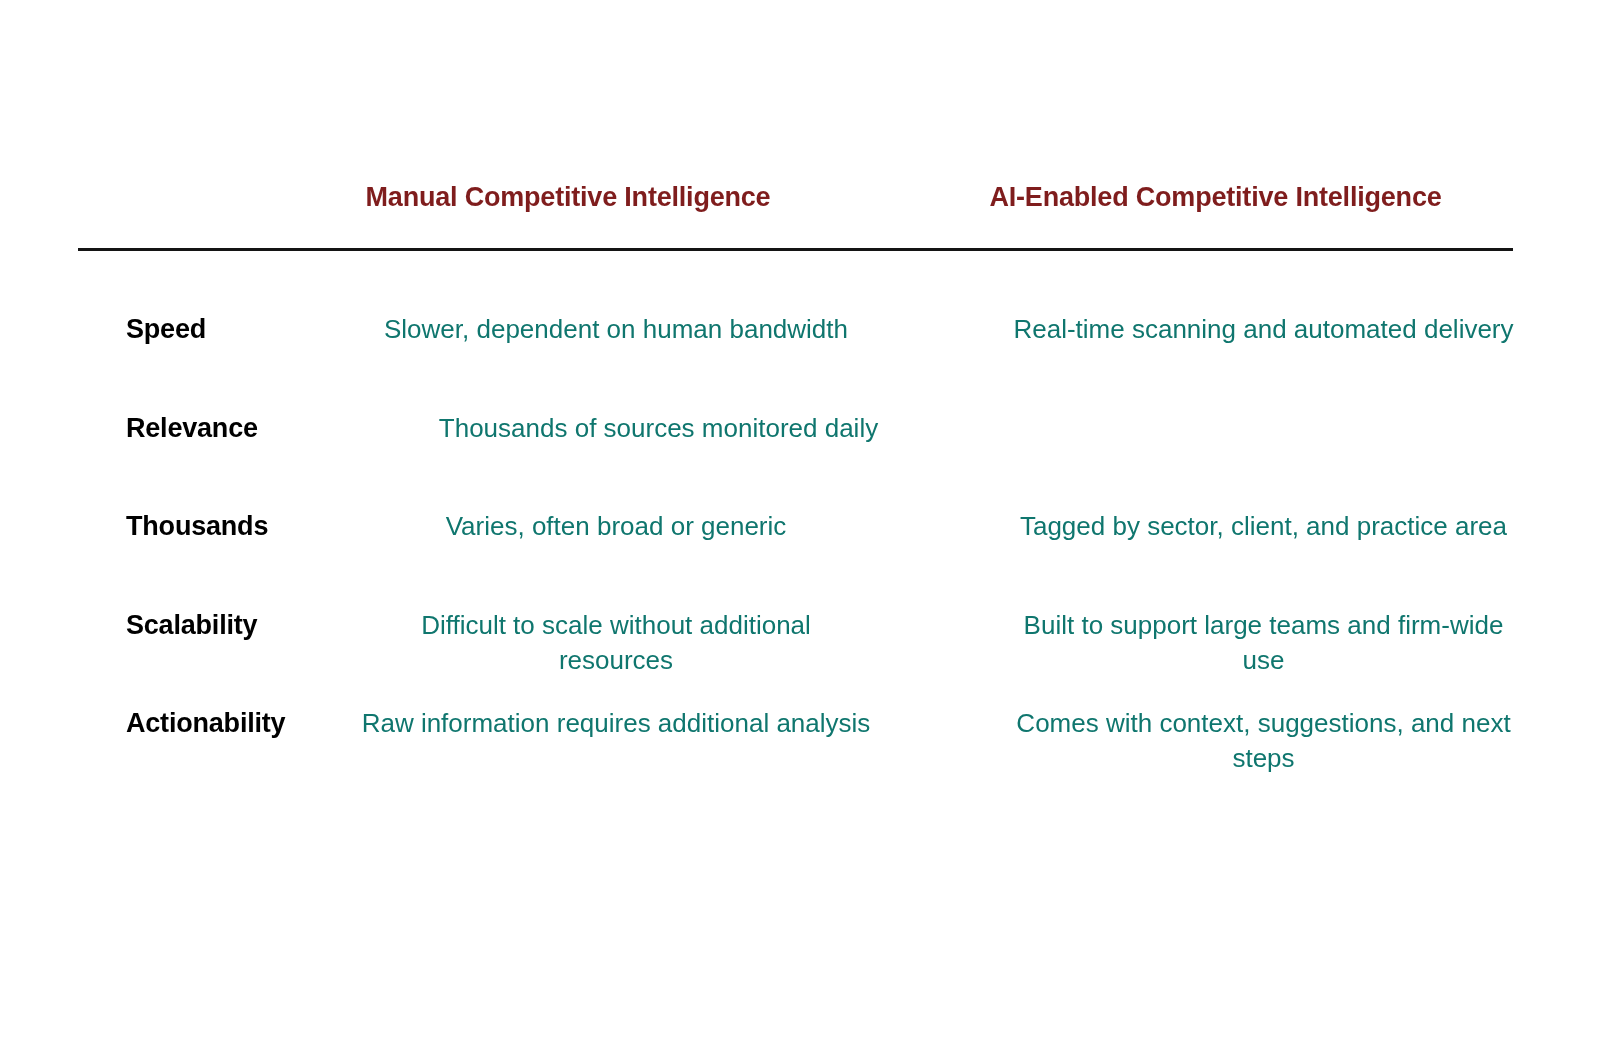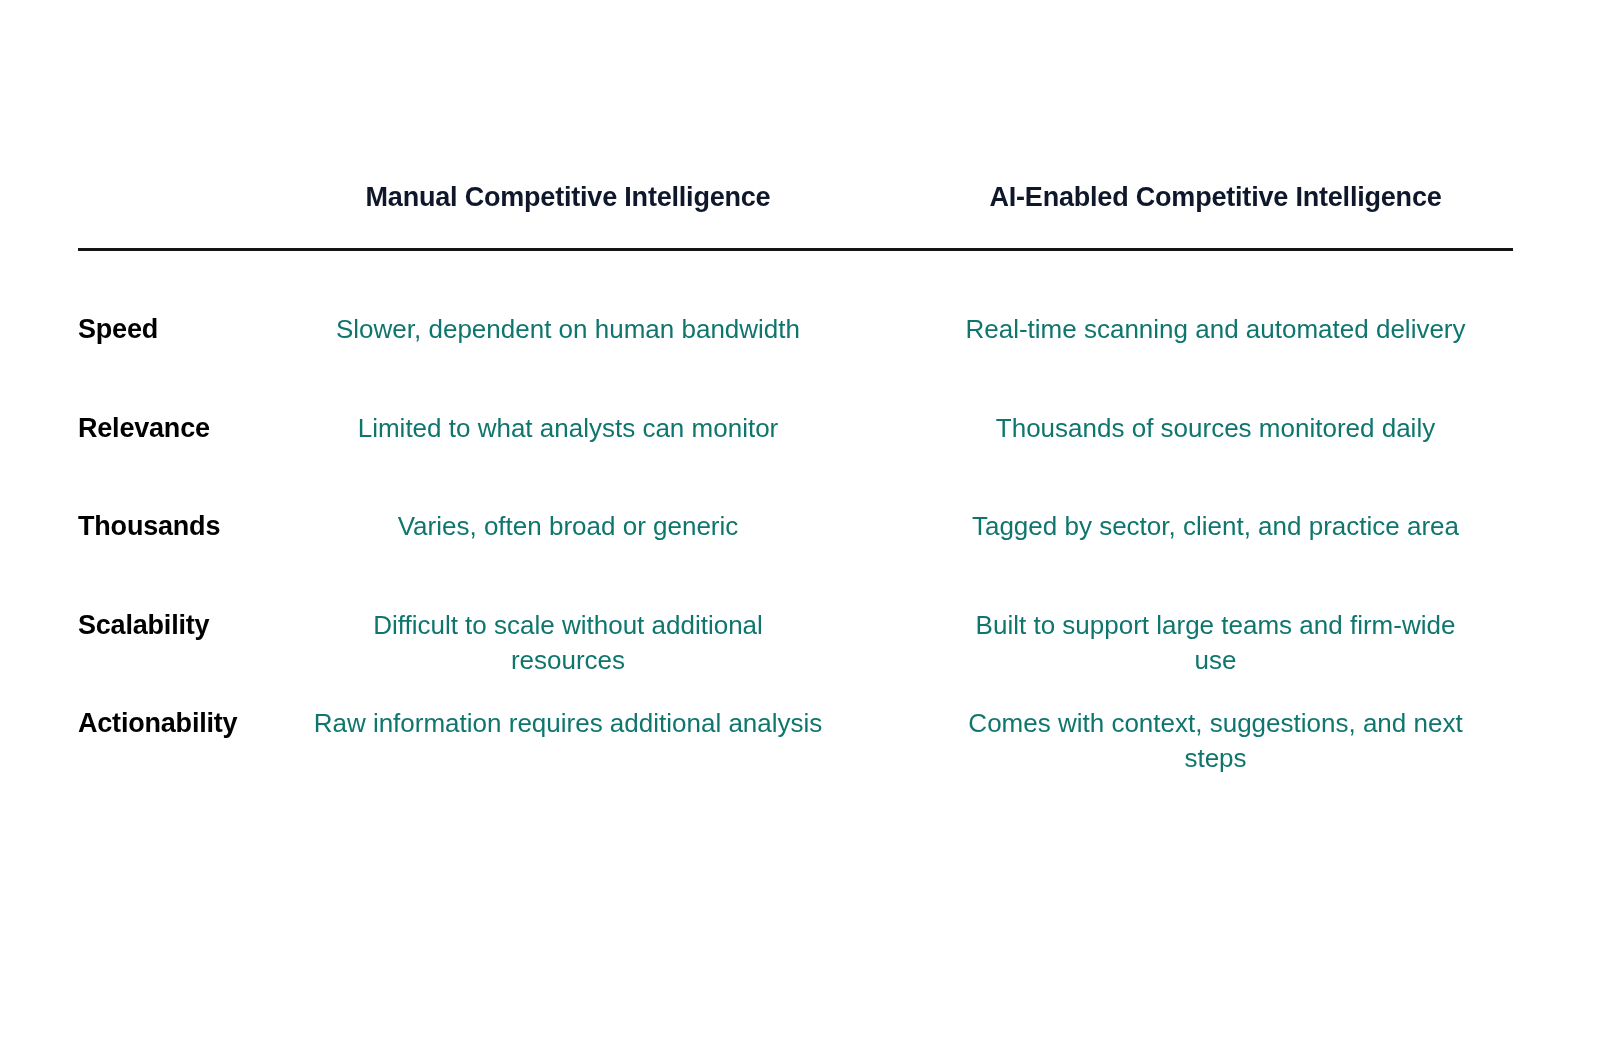--- a/index.html
+++ b/index.html
@@ -24,31 +24,31 @@
   .grid {
     display: grid;
     grid-template-columns: 225px 530px 680px;
   }
   .cell { min-width: 0; }
   .head {
     font-weight: 700;
     font-size: 27px;
     line-height: 35px;
     letter-spacing: -0.2px;
-    color: #0f172a;
+    color: #7f1d1d;
     text-align: center;
   }
   .col3 { padding-left: 85px; }
   .rule {
     margin-top: 33px;
     border: none;
     border-top: 3px solid #141414;
     height: 0;
   }
-  .rows { margin-top: 61px; }
+  .rows { margin-top: 61px; margin-left: 48px; }
   .row { height: 98.5px; align-items: start; }
   .label {
     font-weight: 700;
     font-size: 27px;
     line-height: 35px;
     letter-spacing: -0.2px;
     color: #000000;
     text-align: left;
   }
   .body-cell {
@@ -75,21 +75,20 @@
   <div class="rows">
 
     <div class="grid row">
       <div class="cell label">Speed</div>
       <div class="cell body-cell">Slower, dependent on human bandwidth</div>
       <div class="cell body-cell col3">Real-time scanning and automated delivery</div>
     </div>
 
     <div class="grid row">
       <div class="cell label">Relevance</div>
-      <div class="cell body-cell">Limited to what analysts can monitor</div>
       <div class="cell body-cell col3">Thousands of sources monitored daily</div>
     </div>
 
     <div class="grid row">
       <div class="cell label">Thousands</div>
       <div class="cell body-cell">Varies, often broad or generic</div>
       <div class="cell body-cell col3">Tagged by sector, client, and practice area</div>
     </div>
 
     <div class="grid row">

